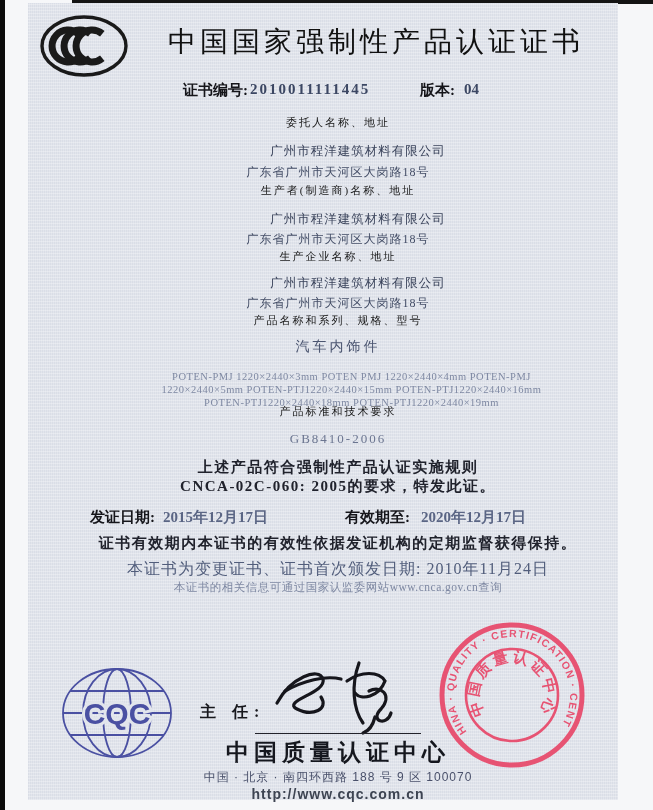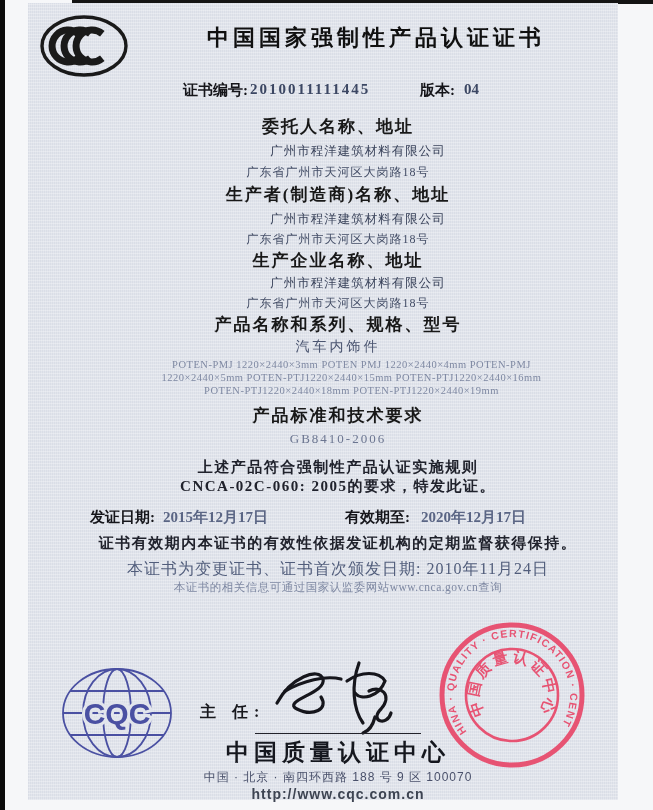--- a/index.html
+++ b/index.html
@@ -6,27 +6,27 @@
   #stage{position:relative;width:653px;height:810px;overflow:hidden;background:#f6f7f9;
          font-family:"Liberation Serif", serif;}
   .edge-left{position:absolute;left:0;top:0;width:5px;height:810px;background:#0b0b0b;}
   .edge-top{position:absolute;left:72px;top:0;right:0;height:4px;background:#141414;}
   .paper{position:absolute;left:28px;top:3px;width:590px;height:797px;background:#e2e5ec;
     background-image:
       repeating-linear-gradient(0deg, rgba(255,255,255,.28) 0 1px, rgba(0,0,0,0) 1px 3px),
       repeating-linear-gradient(90deg, rgba(150,160,185,.10) 0 1px, rgba(0,0,0,0) 1px 2px);
   }
   .row{position:absolute;left:0;right:0;text-align:center;padding-left:30px;color:#1c1c1c;}
-  .heading{font-weight:bold;font-size:17px;letter-spacing:2px;color:#181818;}
+  .heading{font-weight:normal;font-size:11px;letter-spacing:2px;color:#181818;}
   .val{font-size:12.5px;color:#39425a;letter-spacing:1px;margin-left:40px;}
   .addr{font-size:12px;color:#434d66;letter-spacing:1px;}
-  .title{font-size:22px;font-weight:bold;letter-spacing:4px;color:#101010;}
+  .title{font-size:28px;font-weight:normal;letter-spacing:4px;color:#101010;}
   .lbl{font-weight:bold;font-size:15px;color:#15151a;}
   .fade{color:#5a6584;}
-  .models{font-size:10.5px;line-height:13px;color:#7e88a2;letter-spacing:.5px;}
+  .models{font-size:10.5px;line-height:13px;color:#7e88a2;letter-spacing:.5px;margin-top:12px;}
   .bigstmt{font-size:15px;font-weight:bold;letter-spacing:1.5px;color:#20222c;}
   .note-gray{font-size:16px;color:#515d7b;letter-spacing:1px;}
   .note-small{font-size:11.5px;color:#7e88a2;letter-spacing:.5px;}
   .orgname{font-size:23px;font-weight:bold;letter-spacing:5px;color:#15171e;}
   .orgaddr{font-size:12px;color:#49506a;letter-spacing:1px;font-family:"Liberation Sans",sans-serif;}
   .orgurl{font-size:14px;font-weight:bold;color:#3d4452;letter-spacing:1px;font-family:"Liberation Sans",sans-serif;}
   .sigline{position:absolute;left:227px;top:730px;width:166px;border-top:1.6px solid #23232a;}
   .director{position:absolute;left:172px;top:699px;font-size:16px;font-weight:bold;letter-spacing:6px;color:#17171c;}
   svg{display:block;}
 </style>

